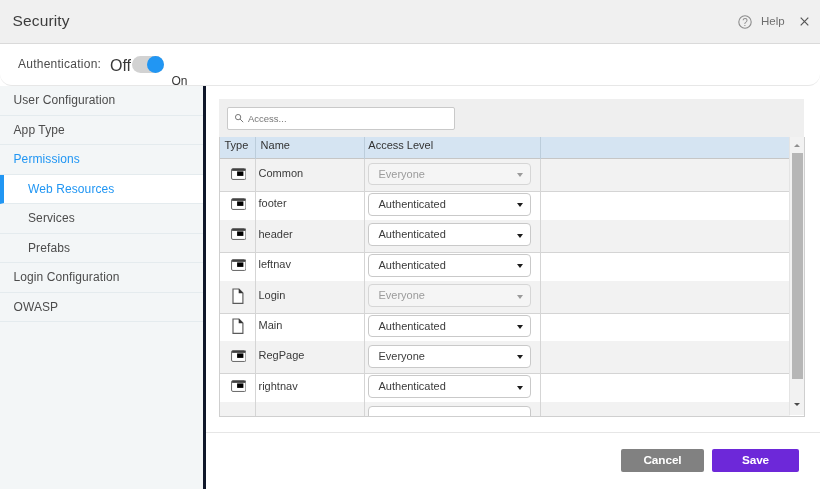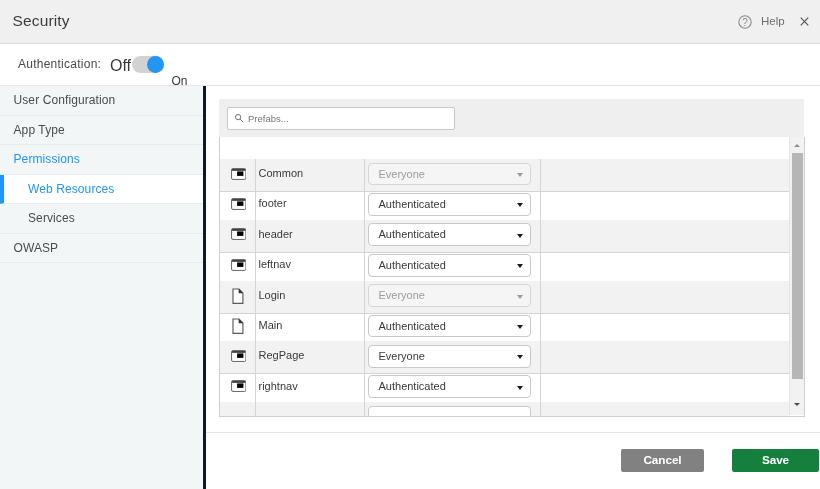--- a/index.html
+++ b/index.html
@@ -8,21 +8,21 @@
 
   
   #hdr { position:absolute; left:0; top:0; width:820px; height:44px;
     background:#f0f0f0; border-bottom:1px solid #dadada; }
   #hdr .title { position:absolute; left:12.5px; top:12px; font-size:15.5px; letter-spacing:0.15px; color:#3c3c3c; }
   #hdr .help-txt { position:absolute; left:761px; top:15px; font-size:11.5px; color:#6e6e6e; }
   #hdr svg { position:absolute; }
 
   
   #tbar { position:absolute; left:0; top:44px; width:820px; height:42px;
-    background:#fff; border-bottom:1px solid #e7e7e7; }
+    background:#fff; border-bottom:1px solid #e7e7e7;border-radius:12px; }
   #tbar .lbl { position:absolute; left:18px; top:12.5px; font-size:12px; letter-spacing:0.25px; color:#4b4b4b; }
   #tbar .off { position:absolute; left:110px; top:12.5px; font-size:16px; color:#383838; }
   #tbar .on  { position:absolute; left:171.5px; top:12.5px; font-size:12px; color:#383838;margin-top:17px; }
   #sw-track { position:absolute; left:132px; top:11.5px; width:32px; height:17px;
     border-radius:8.5px; background:#d2d2d2; }
   #sw-knob { position:absolute; left:147px; top:11.5px; width:17px; height:17px;
     border-radius:50%; background:#2196f3; }
   .tb-item { position:absolute; }
 
   
@@ -72,21 +72,21 @@
   #sbar .up { left:3.4px; top:6.7px; border-left:3.4px solid transparent; border-right:3.4px solid transparent;
     border-bottom:3.6px solid #8f8f8f; }
   #sbar .dn { left:3.4px; bottom:9.5px; border-left:3.3px solid transparent; border-right:3.3px solid transparent;
     border-top:3.7px solid #4a4a4a; }
 
   
   #fsep { position:absolute; left:206px; top:432px; width:614px; height:1px; background:#e6e6e6; }
   .btn { position:absolute; top:448.5px; height:23.5px; border-radius:2px;
     color:#fff; font-size:11.8px; font-weight:bold; letter-spacing:-0.1px; text-align:center; line-height:23.5px; }
   #cancel { left:621px; width:83px; background:#818181; }
-  #save   { left:732px; width:87px; background:#15803d; }
+  #save   { left:712px; width:87px; background:#6d28d9; }
 </style>
 </head>
 <body>
 
 <div id="hdr">
   <span class="title">Security</span>
   <svg style="left:737.5px; top:14.5px;" width="14" height="14" viewBox="0 0 14 14">
     <circle cx="7" cy="7" r="6.2" fill="none" stroke="#8c8c8c" stroke-width="1.1"></circle>
     <text x="7" y="10.8" font-size="10" fill="#8c8c8c" text-anchor="middle" font-family="Liberation Sans">?</text>
   </svg>
@@ -103,33 +103,43 @@
   <div class="tb-item" id="sw-knob"></div>
   <span class="tb-item on">On</span>
 </div>
 
 <div id="side">
   <div class="nav">User Configuration</div>
   <div class="nav">App Type</div>
   <div class="nav blue">Permissions</div>
   <div class="nav sub blue sel">Web Resources</div>
   <div class="nav sub">Services</div>
+  <div class="nav sub">Prefabs</div>
+  <div class="nav">Login Configuration</div>
   <div class="nav">OWASP</div>
 </div>
 
 <div id="searchbar"></div>
 <div id="searchbox">
   <svg style="position:absolute; left:7px; top:5.8px;" width="9" height="9" viewBox="0 0 9 9">
     <circle cx="3.1" cy="3.1" r="2.65" fill="none" stroke="#777" stroke-width="1"></circle>
     <line x1="5.1" y1="5.1" x2="8.2" y2="8.2" stroke="#777" stroke-width="1"></line>
   </svg>
-  <span class="ph">Prefabs...</span>
+  <span class="ph">Access...</span>
 </div>
 
 <div id="grid">
+  <div id="ghead">
+    <span class="h" style="left:4.5px;">Type</span>
+    <span class="h" style="left:40.6px;">Name</span>
+    <span class="h" style="left:148.3px;">Access Level</span>
+    <div class="vline" style="left:34.5px; height:22px; background:#bccddb;"></div>
+    <div class="vline" style="left:144px; height:22px; background:#bccddb;"></div>
+    <div class="vline" style="left:320px; height:22px; background:#bccddb;"></div>
+  </div>
   <div id="rows">
       <div class="row odd" style="top:22px;">
         <div class="cv" style="left:34.5px;"></div>
         <div class="cv" style="left:144px;"></div>
         <div class="cv" style="left:320px;"></div>
         <svg class="icon" style="left:10.5px; top:8.7px;" width="15.5" height="12" viewBox="0 0 15.5 12">
           <rect x="0.55" y="0.55" width="14.4" height="10.9" rx="1.4" fill="#fff" stroke="#666" stroke-width="1"></rect>
           <rect x="1.1" y="1.1" width="13.3" height="1.7" fill="#2e2e2e"></rect>
           <rect x="6.1" y="3.4" width="6.3" height="4.5" fill="#000"></rect>
         </svg>

